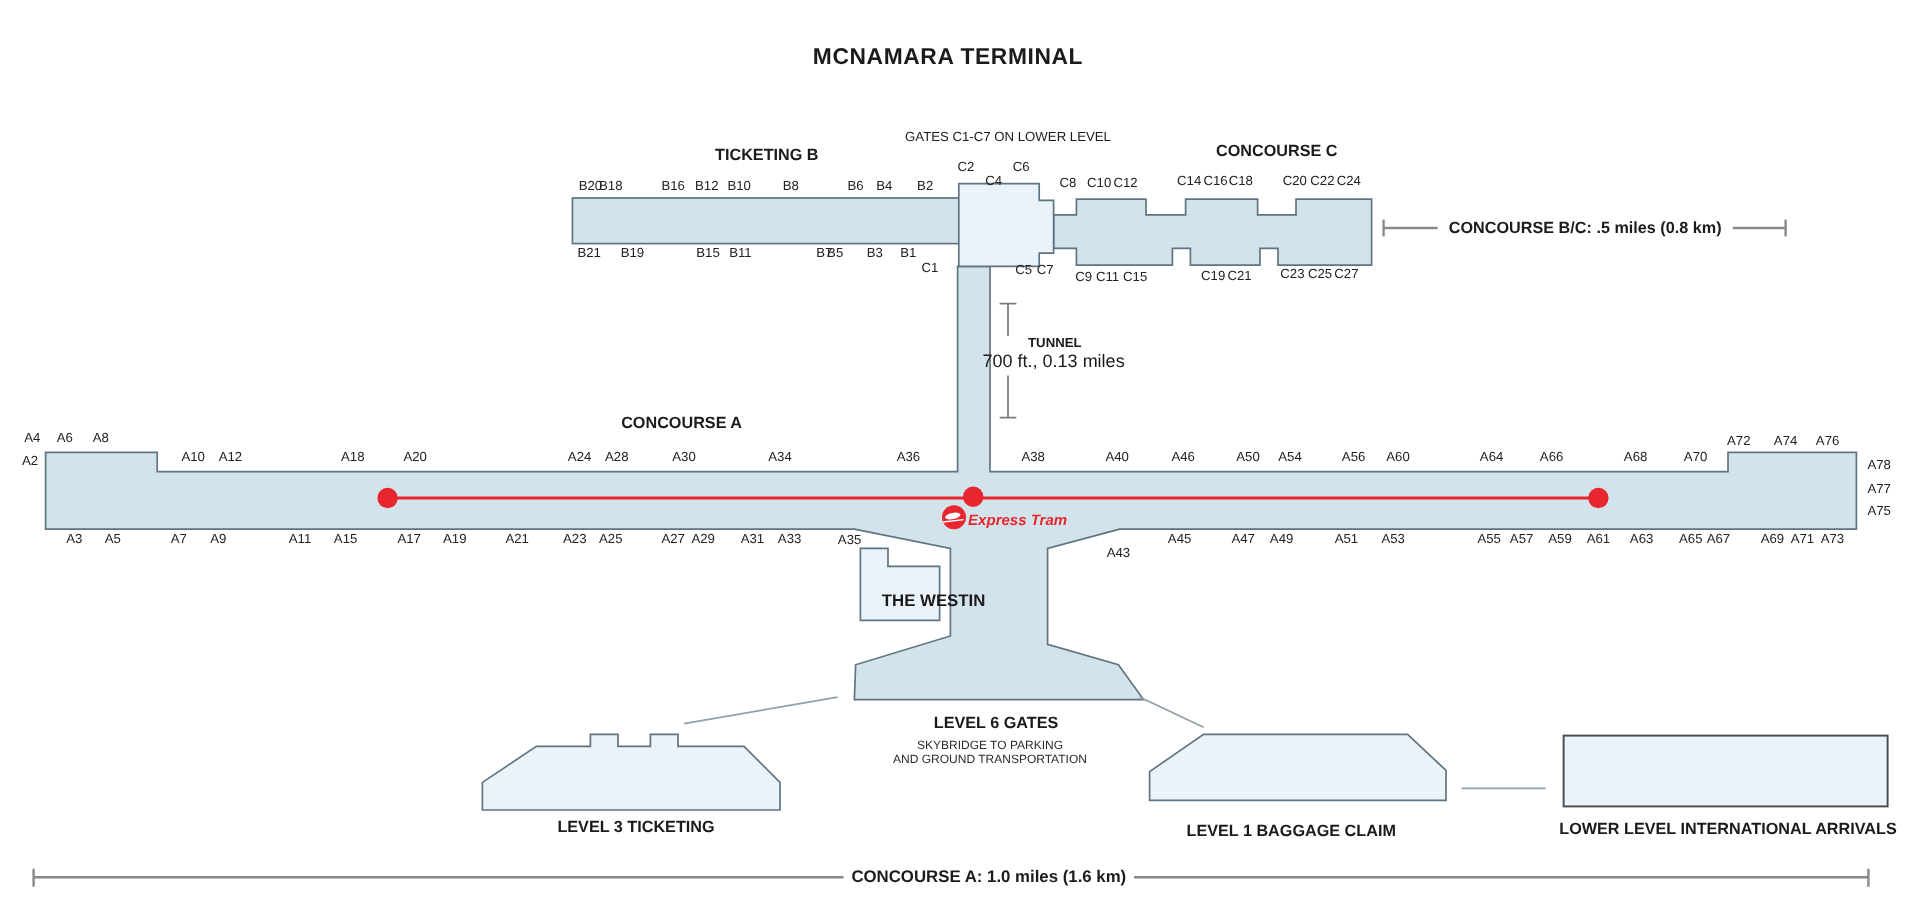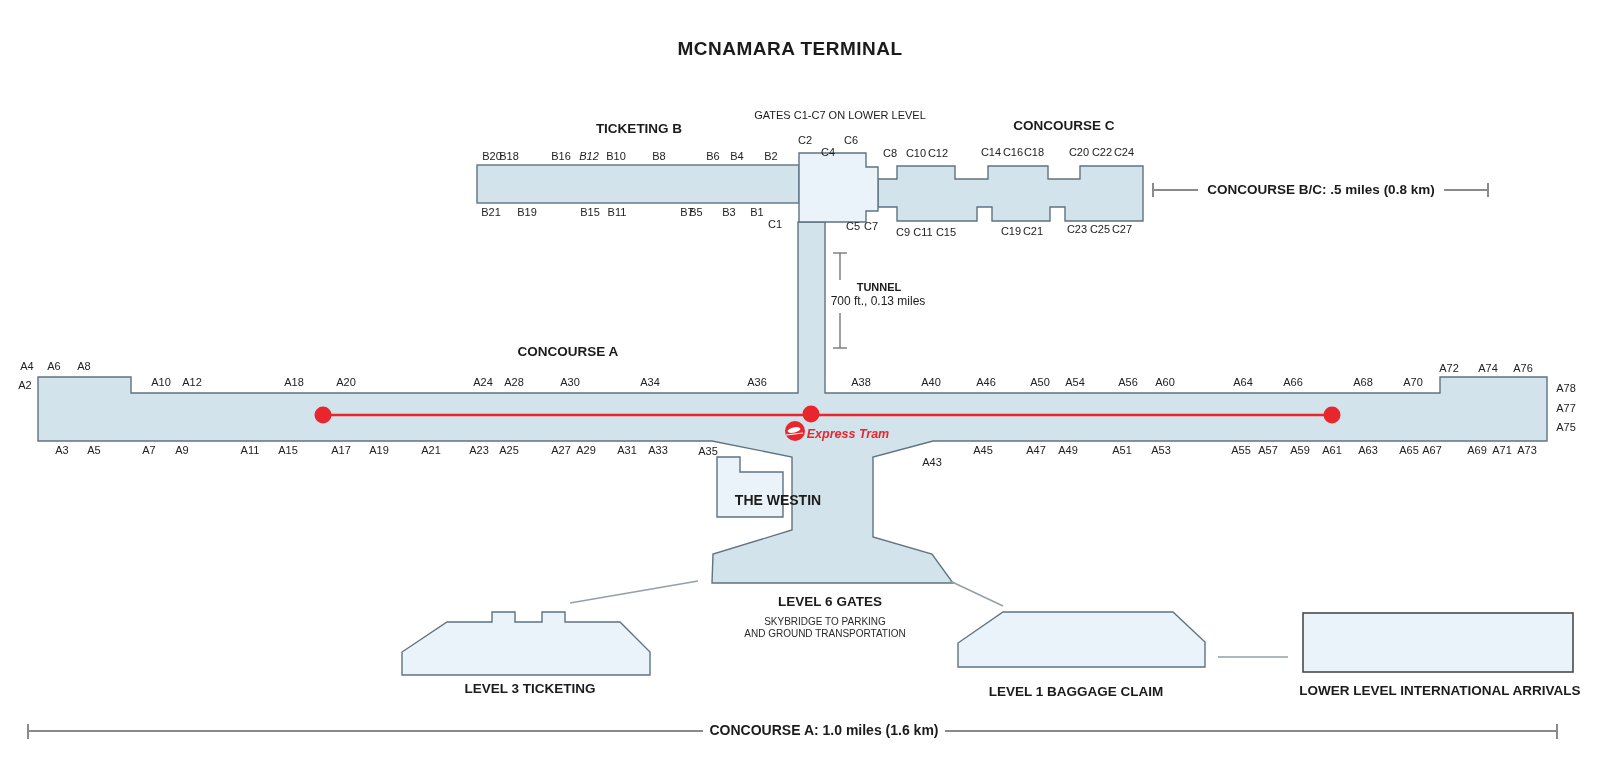--- a/index.html
+++ b/index.html
@@ -17,21 +17,21 @@
   .measure{stroke:var(--measure-gray);stroke-width:2;fill:none;}
   .measure-thin{stroke:#777777;stroke-width:1.4;fill:none;}
   .connector{stroke:#90a0ab;stroke-width:1.5;fill:none;}
   
   .lbl{position:absolute;transform:translate(-50%,-50%);white-space:nowrap;
        font-size:11px;line-height:1;color:#1b1b1b;}
   .h1{font-size:19px;font-weight:bold;letter-spacing:.5px;}
   .h2{font-size:13.5px;font-weight:bold;}
   .m14{font-size:14px;font-weight:bold;}
   .b11{font-size:11px;font-weight:bold;}
-  .t115{font-size:12px;}
+  .t115{font-size:15px;}
   .small{font-size:10px;color:#2a2a2a;}
   .tiny{font-size:14px;font-weight:bold;margin-left:28px;}
   .tram-text{font-size:12.5px;font-weight:600;font-style:italic;color:var(--tram-red);}
   .gate{position:absolute;transform:translate(-50%,-50%);white-space:nowrap;
         font-size:11px;line-height:1;color:#222222;}
 </style>
 </head>
 <body>
 
 <div id="stage">
@@ -110,21 +110,21 @@
   <div class="lbl small" style="left:825px;top:634px">AND GROUND TRANSPORTATION</div>
   <div class="lbl h2" style="left:530px;top:689px">LEVEL 3 TICKETING</div>
   <div class="lbl h2" style="left:1076px;top:692px">LEVEL 1 BAGGAGE CLAIM</div>
   <div class="lbl h2" style="left:1440px;top:691px">LOWER LEVEL INTERNATIONAL ARRIVALS</div>
   <div class="lbl tram-text" style="left:848px;top:434px">Express Tram</div>
 
   <div id="gate-layer">
       <span class="gate" style="left: 492px; top: 156px;">B20</span>
       <span class="gate" style="left: 509px; top: 156px; text-align: right;">B18</span>
       <span class="gate" style="left: 561px; top: 156px;">B16</span>
-      <span class="gate" style="left: 589px; top: 156px; font-style: italic;">B12</span>
+      <span class="gate" style="left: 589px; top: 156px;">B12</span>
       <span class="gate" style="left: 616px; top: 156px;">B10</span>
       <span class="gate" style="left: 659px; top: 156px;">B8</span>
       <span class="gate" style="left: 713px; top: 156px;">B6</span>
       <span class="gate" style="left: 737px; top: 156px;">B4</span>
       <span class="gate" style="left: 771px; top: 156px;">B2</span>
       <span class="gate" style="left: 491px; top: 212px;">B21</span>
       <span class="gate" style="left: 527px; top: 212px;">B19</span>
       <span class="gate" style="left: 590px; top: 212px;">B15</span>
       <span class="gate" style="left: 617px; top: 212px;">B11</span>
       <span class="gate" style="left: 687px; top: 212px;">B7</span>

